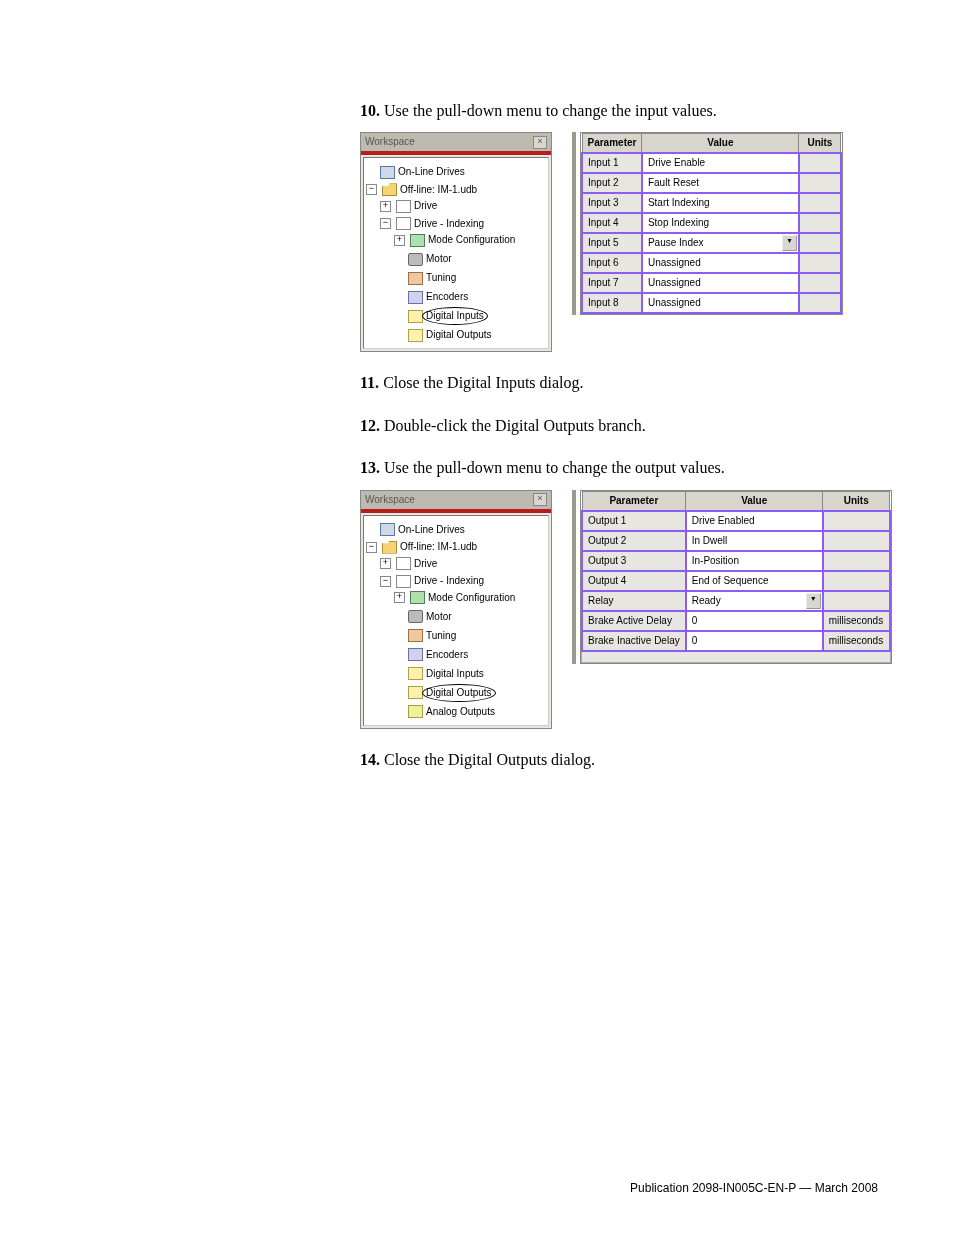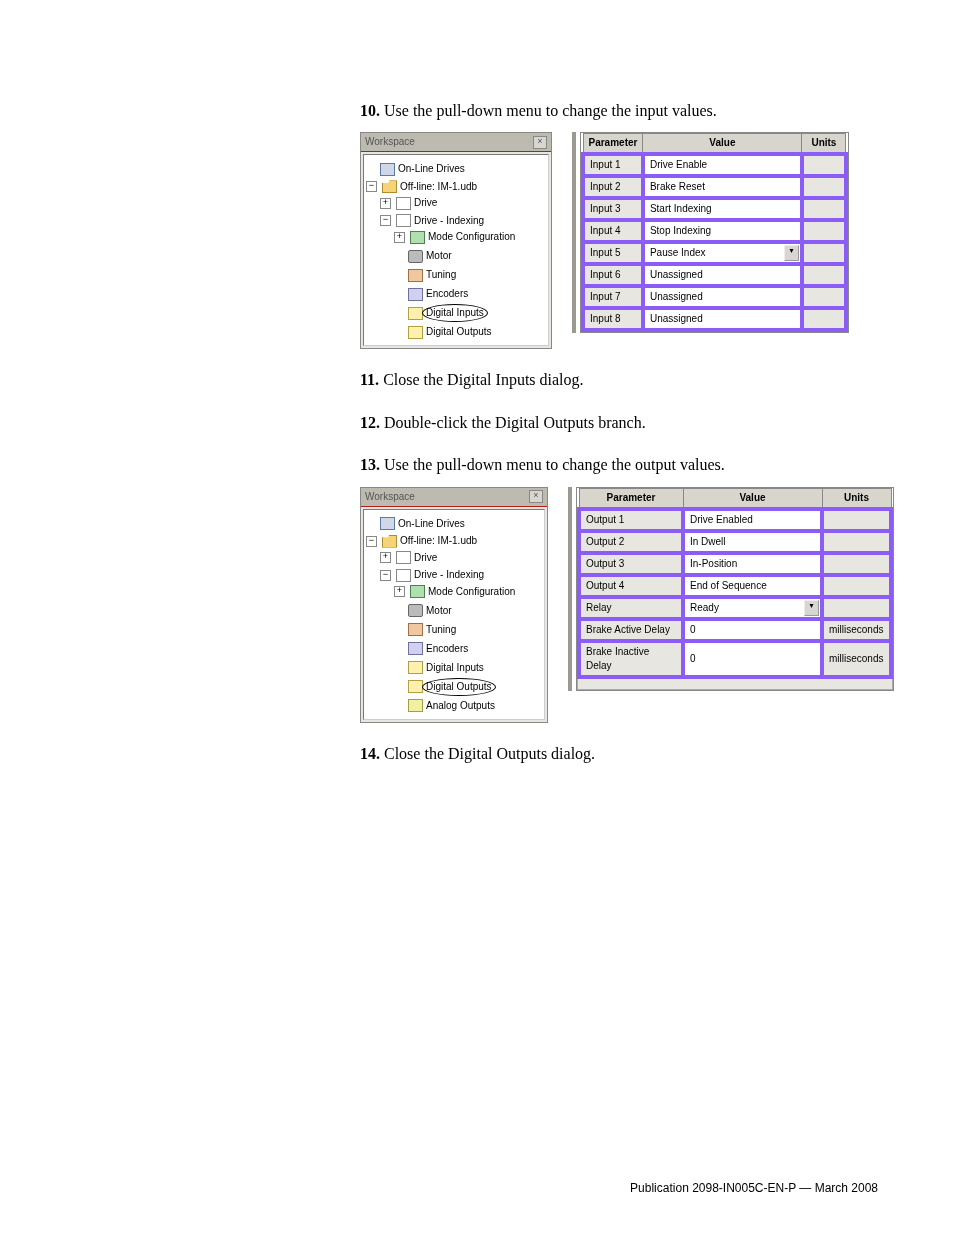--- a/index.html
+++ b/index.html
@@ -47,21 +47,21 @@
   }
   
   .workspace {
     background: #e8e6e0;
     border: 1px solid #888;
     padding: 0;
     width: 190px;
   }
   .ws-title {
     background: #bdbab0;
-    border-bottom: 1px solid #b91c1c;
+    border-bottom: 4px solid #b91c1c;
     padding: 2px 4px;
     display: flex;
     justify-content: space-between;
     align-items: center;
     color: #555;
   }
   .ws-close {
     width: 12px; height: 11px;
     border: 1px solid #888;
     background: #d8d6d0;
@@ -133,21 +133,21 @@
     font-size: 10px;
   }
   .param-table th {
     background: #d8d6cc;
     border: 1px solid #888;
     padding: 2px 5px;
     font-weight: bold;
     text-align: center;
   }
   .param-table td {
-    border: 4px solid #8b5cf6;
+    border: 2px solid #8b5cf6;
     padding: 2px 5px;
     background: #fff;
     height: 13px;
   }
   .param-table td.param { background:#e8e6e0; }
   .param-table td.value { min-width: 130px; }
   .param-table td.units { min-width: 30px; background:#e8e6e0;}
   .param-table tr.active td.value {
     position: relative;
     padding-right: 10px;
@@ -267,21 +267,21 @@
             <th>Value</th>
             <th>Units</th>
           </tr>
           <tr>
                   <td class="param">Input 1</td>
                   <td class="value">Drive Enable</td>
                   <td class="units"></td>
                 </tr>
           <tr>
                   <td class="param">Input 2</td>
-                  <td class="value">Brake Reset</td>
+                  <td class="value">Fault Reset</td>
                   <td class="units"></td>
                 </tr>
           <tr>
                   <td class="param">Input 3</td>
                   <td class="value">Start Indexing</td>
                   <td class="units"></td>
                 </tr>
           <tr>
                   <td class="param">Input 4</td>
                   <td class="value">Stop Indexing</td>

